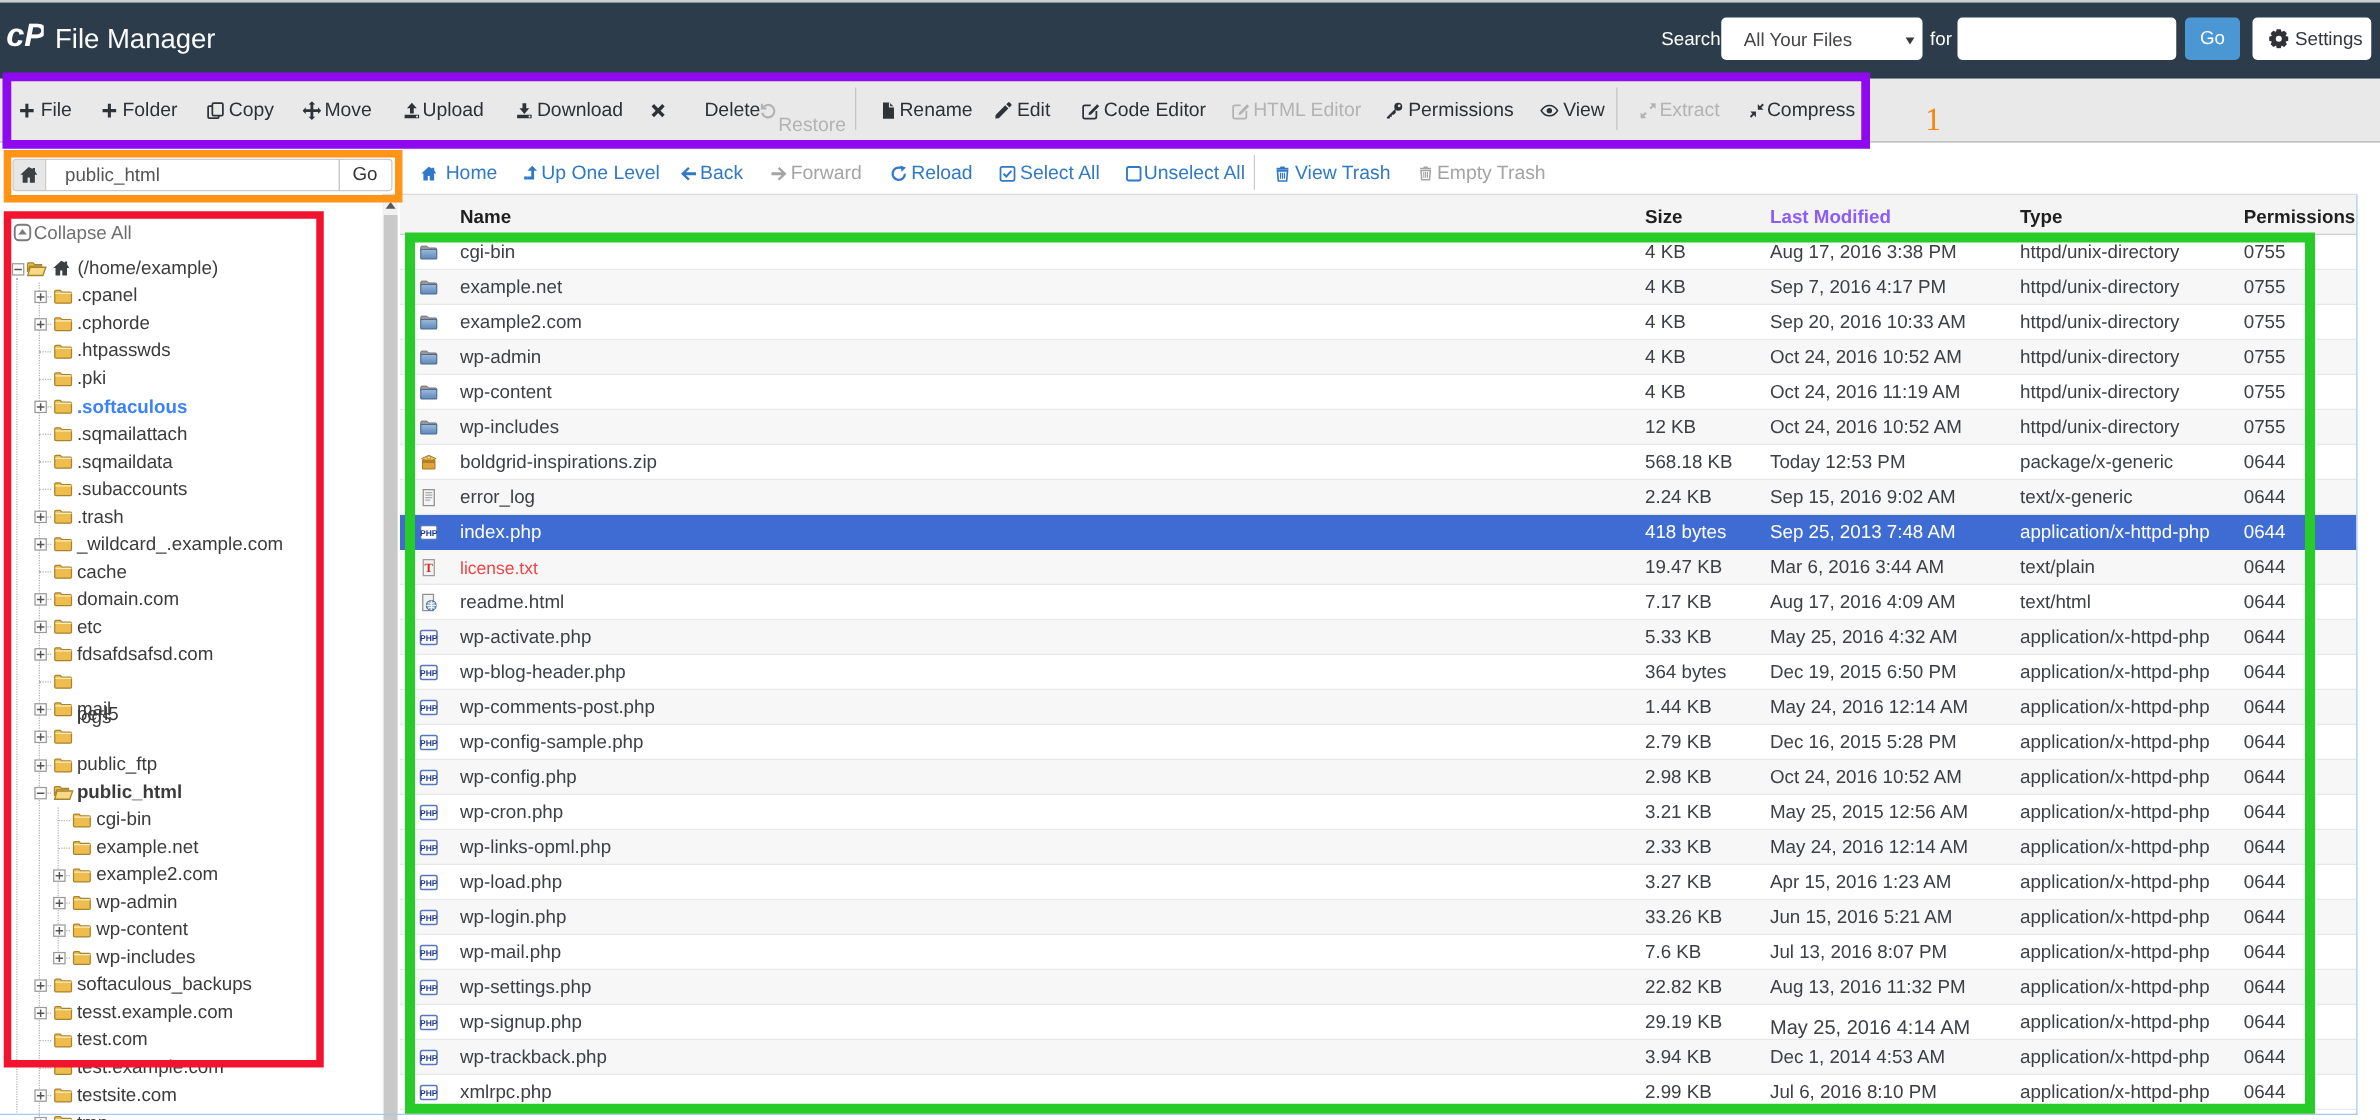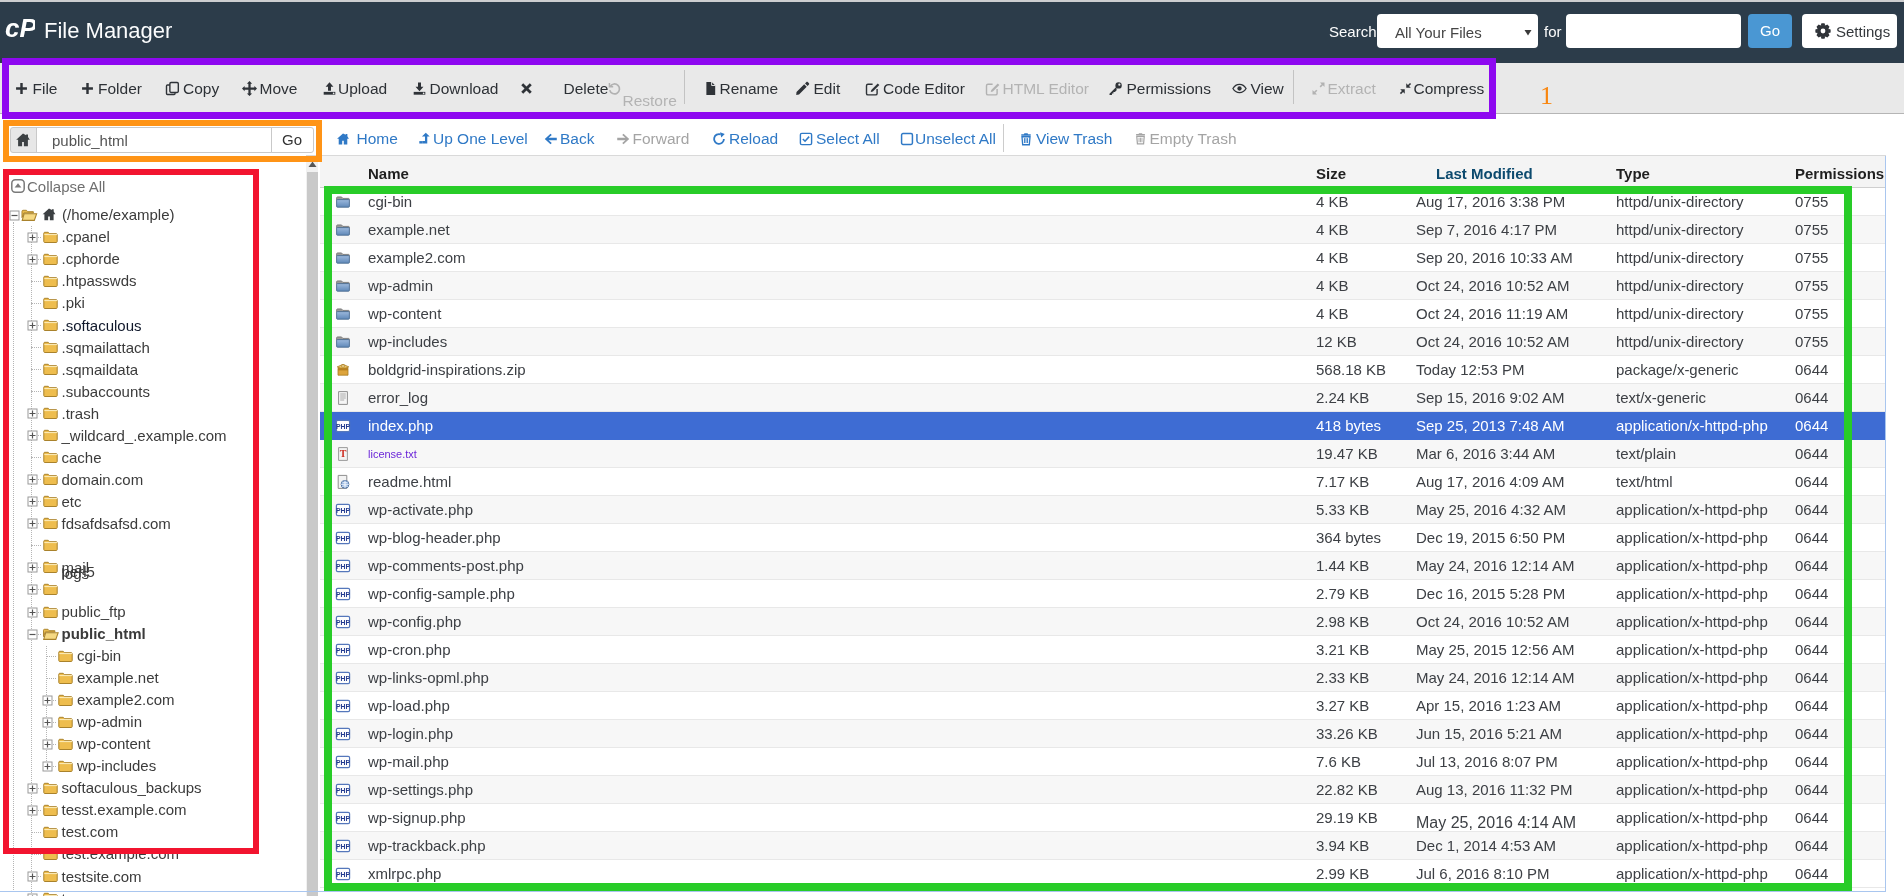--- a/index.html
+++ b/index.html
@@ -215,21 +215,21 @@
 <div class="txt" style="left:61.5px;top:294.46000000000004px;font-size:15px;color:#3b3b3b;font-weight:400;line-height:18px;">.pki</div>
 <div class="abs" style="left:31px;top:325.0px;width:10px;height:1px;border-top:1px dotted #b5b5b5;"></div>
 <svg class="abs" style="left:27px;top:320.0px" width="11" height="11" viewBox="0 0 11 11">
     <rect x="1" y="1" width="9" height="9" fill="#fff" stroke="#9a9a9a" stroke-width="1"></rect>
     <path d="M2.5 5.5h6M5.5 2.5v6" stroke="#555" stroke-width="1.2"></path>
   </svg>
 <svg class="abs" style="left:41.5px;top:317.0px" width="17" height="16" viewBox="0 0 16 16">
     <path d="M1.3 4.2c0-.5.4-.9.9-.9h3.5l1.3 1.4h6.8c.5 0 .9.4.9.9v7c0 .5-.4.9-.9.9H2.2c-.5 0-.9-.4-.9-.9z" fill="#eebd4e" stroke="#a9822c" stroke-width="1"></path>
     <path d="M1.8 5.6h12.9" stroke="#fceebf" stroke-width="1" fill="none"></path>
   </svg>
-<div class="txt" style="left:61.5px;top:316.5px;font-size:15px;color:#0f172a;font-weight:400;line-height:18px;">.softaculous</div>
+<div class="txt" style="left:61.5px;top:316.5px;font-size:15px;color:#3b82f6;font-weight:700;line-height:18px;">.softaculous</div>
 <div class="abs" style="left:31px;top:347.04px;width:10px;height:1px;border-top:1px dotted #b5b5b5;"></div>
 <svg class="abs" style="left:41.5px;top:339.04px" width="17" height="16" viewBox="0 0 16 16">
     <path d="M1.3 4.2c0-.5.4-.9.9-.9h3.5l1.3 1.4h6.8c.5 0 .9.4.9.9v7c0 .5-.4.9-.9.9H2.2c-.5 0-.9-.4-.9-.9z" fill="#eebd4e" stroke="#a9822c" stroke-width="1"></path>
     <path d="M1.8 5.6h12.9" stroke="#fceebf" stroke-width="1" fill="none"></path>
   </svg>
 <div class="txt" style="left:61.5px;top:338.54px;font-size:15px;color:#3b3b3b;font-weight:400;line-height:18px;">.sqmailattach</div>
 <div class="abs" style="left:31px;top:369.08000000000004px;width:10px;height:1px;border-top:1px dotted #b5b5b5;"></div>
 <svg class="abs" style="left:41.5px;top:361.08000000000004px" width="17" height="16" viewBox="0 0 16 16">
     <path d="M1.3 4.2c0-.5.4-.9.9-.9h3.5l1.3 1.4h6.8c.5 0 .9.4.9.9v7c0 .5-.4.9-.9.9H2.2c-.5 0-.9-.4-.9-.9z" fill="#eebd4e" stroke="#a9822c" stroke-width="1"></path>
     <path d="M1.8 5.6h12.9" stroke="#fceebf" stroke-width="1" fill="none"></path>
@@ -448,21 +448,21 @@
   </svg>
 <div class="txt" style="left:61.5px;top:889.54px;font-size:15px;color:#3b3b3b;font-weight:400;line-height:18px;">tmp</div>
 <div class="abs" style="left:306px;top:156px;width:12px;height:740px;background:#f1f1f1;"></div>
 <svg class="abs" style="left:308px;top:160px" width="9" height="9" viewBox="0 0 9 9">
     <path d="M4.5 1.5 8.5 7h-8z" fill="#585858"></path>
   </svg>
 <div class="abs" style="left:306.5px;top:172px;width:11px;height:724px;background:#c9c9c9;"></div>
 <div class="abs" style="left:320px;top:156px;width:1565px;height:32px;background:#f4f4f4;border-bottom:1px solid #cfcfcf;box-sizing:border-box;"></div>
 <div class="txt" style="left:368px;top:165px;font-size:15px;color:#1f1f1f;font-weight:600;line-height:17px;">Name</div>
 <div class="txt" style="left:1316px;top:165px;font-size:15px;color:#1f1f1f;font-weight:600;line-height:17px;">Size</div>
-<div class="txt" style="left:1416px;top:165px;font-size:15px;color:#0c4a6e;font-weight:600;line-height:17px;margin-left:20px;">Last Modified</div>
+<div class="txt" style="left:1416px;top:165px;font-size:15px;color:#8b5cf6;font-weight:600;line-height:17px;">Last Modified</div>
 <div class="txt" style="left:1616px;top:165px;font-size:15px;color:#1f1f1f;font-weight:600;line-height:17px;">Type</div>
 <div class="txt" style="left:1795px;top:165px;font-size:15px;color:#1f1f1f;font-weight:600;line-height:17px;">Permissions</div>
 <div class="abs" style="left:320px;top:188px;width:1565px;height:28px;background:#fff;border-bottom:1px solid #e8e8e8;box-sizing:border-box;"></div>
 <svg class="abs" style="left:335px;top:194px" width="16" height="16" viewBox="0 0 16 16">
     <defs>
       <linearGradient id="bf" x1="0" y1="0" x2="0" y2="1">
         <stop offset="0" stop-color="#9db9dd"></stop>
         <stop offset="1" stop-color="#5f88b8"></stop>
       </linearGradient>
     </defs>
@@ -584,21 +584,21 @@
 <div class="txt" style="left:368px;top:417px;font-size:15px;color:#fff;font-weight:400;line-height:18px;">index.php</div>
 <div class="txt" style="left:1316px;top:417px;font-size:15px;color:#fff;font-weight:400;line-height:18px;">418 bytes</div>
 <div class="txt" style="left:1416px;top:417px;font-size:15px;color:#fff;font-weight:400;line-height:18px;">Sep 25, 2013 7:48 AM</div>
 <div class="txt" style="left:1616px;top:417px;font-size:15px;color:#fff;font-weight:400;line-height:18px;">application/x-httpd-php</div>
 <div class="txt" style="left:1795px;top:417px;font-size:15px;color:#fff;font-weight:400;line-height:18px;">0644</div>
 <div class="abs" style="left:320px;top:440px;width:1565px;height:28px;background:#f7f7f7;border-bottom:1px solid #e8e8e8;box-sizing:border-box;"></div>
 <svg class="abs" style="left:335px;top:446px" width="16" height="16" viewBox="0 0 16 16">
     <path d="M3.6 1.6h8.8v12.8H3.6z" fill="#f3f3f3" stroke="#9b9b9b" stroke-width="1"></path>
     <text x="8" y="11.4" font-size="10" font-weight="bold" fill="#cc2a1f" text-anchor="middle" font-family="Liberation Serif,serif">T</text>
   </svg>
-<div class="txt" style="left:368px;top:445px;font-size:11px;color:#6d28d9;font-weight:400;line-height:18px;">license.txt</div>
+<div class="txt" style="left:368px;top:445px;font-size:14px;color:#ef4444;font-weight:400;line-height:18px;">license.txt</div>
 <div class="txt" style="left:1316px;top:445px;font-size:15px;color:#3d4045;font-weight:400;line-height:18px;">19.47 KB</div>
 <div class="txt" style="left:1416px;top:445px;font-size:15px;color:#3d4045;font-weight:400;line-height:18px;">Mar 6, 2016 3:44 AM</div>
 <div class="txt" style="left:1616px;top:445px;font-size:15px;color:#3d4045;font-weight:400;line-height:18px;">text/plain</div>
 <div class="txt" style="left:1795px;top:445px;font-size:15px;color:#3d4045;font-weight:400;line-height:18px;">0644</div>
 <div class="abs" style="left:320px;top:468px;width:1565px;height:28px;background:#fff;border-bottom:1px solid #e8e8e8;box-sizing:border-box;"></div>
 <svg class="abs" style="left:335px;top:474px" width="16" height="16" viewBox="0 0 16 16">
     <path d="M3.2 1.4h8.6v13H3.2z" fill="#f3f3f3" stroke="#8f8f8f" stroke-width="1"></path>
     <circle cx="10" cy="10.3" r="3.9" fill="#8fb2e0" stroke="#4a6c9b" stroke-width=".9"></circle>
     <path d="M6.1 10.3h7.8M10 6.4v7.8M7.3 8c1.8 1.1 3.6 1.1 5.4 0M7.3 12.6c1.8-1.1 3.6-1.1 5.4 0" stroke="#ffffff" stroke-width=".8" fill="none"></path>
   </svg>

